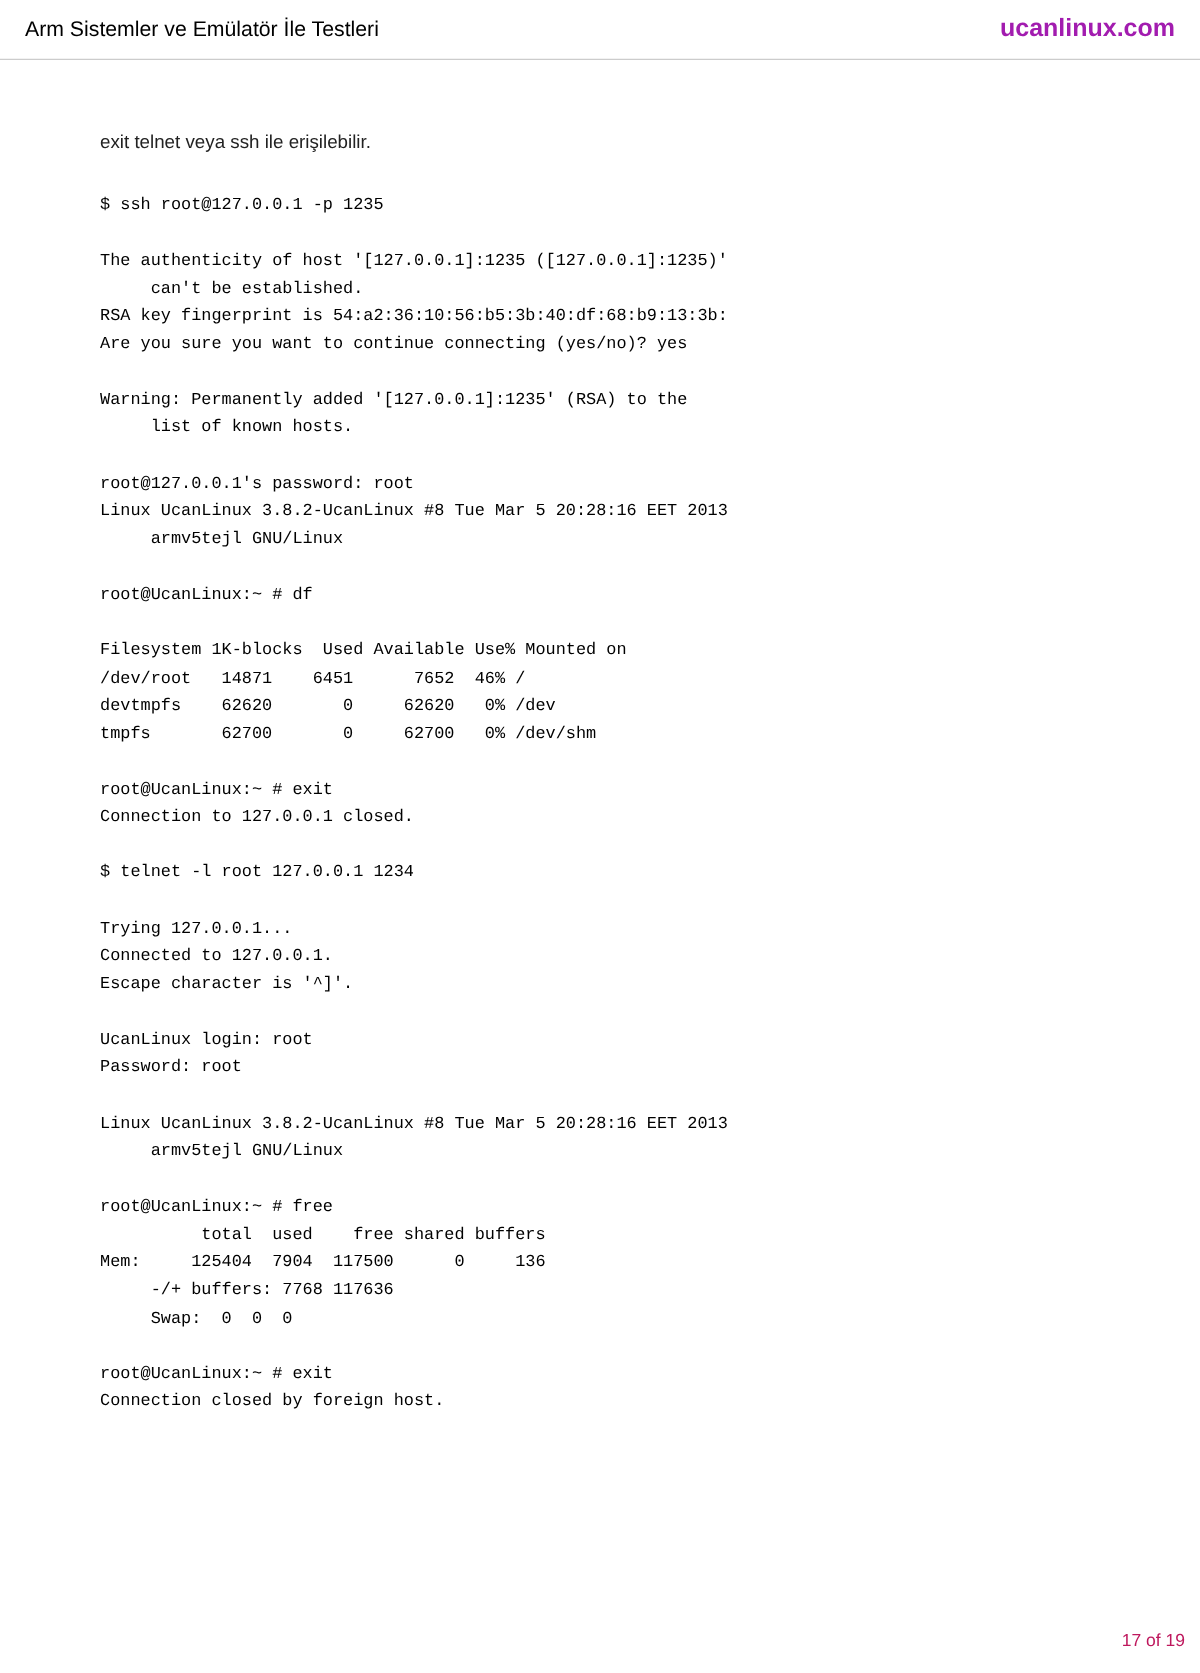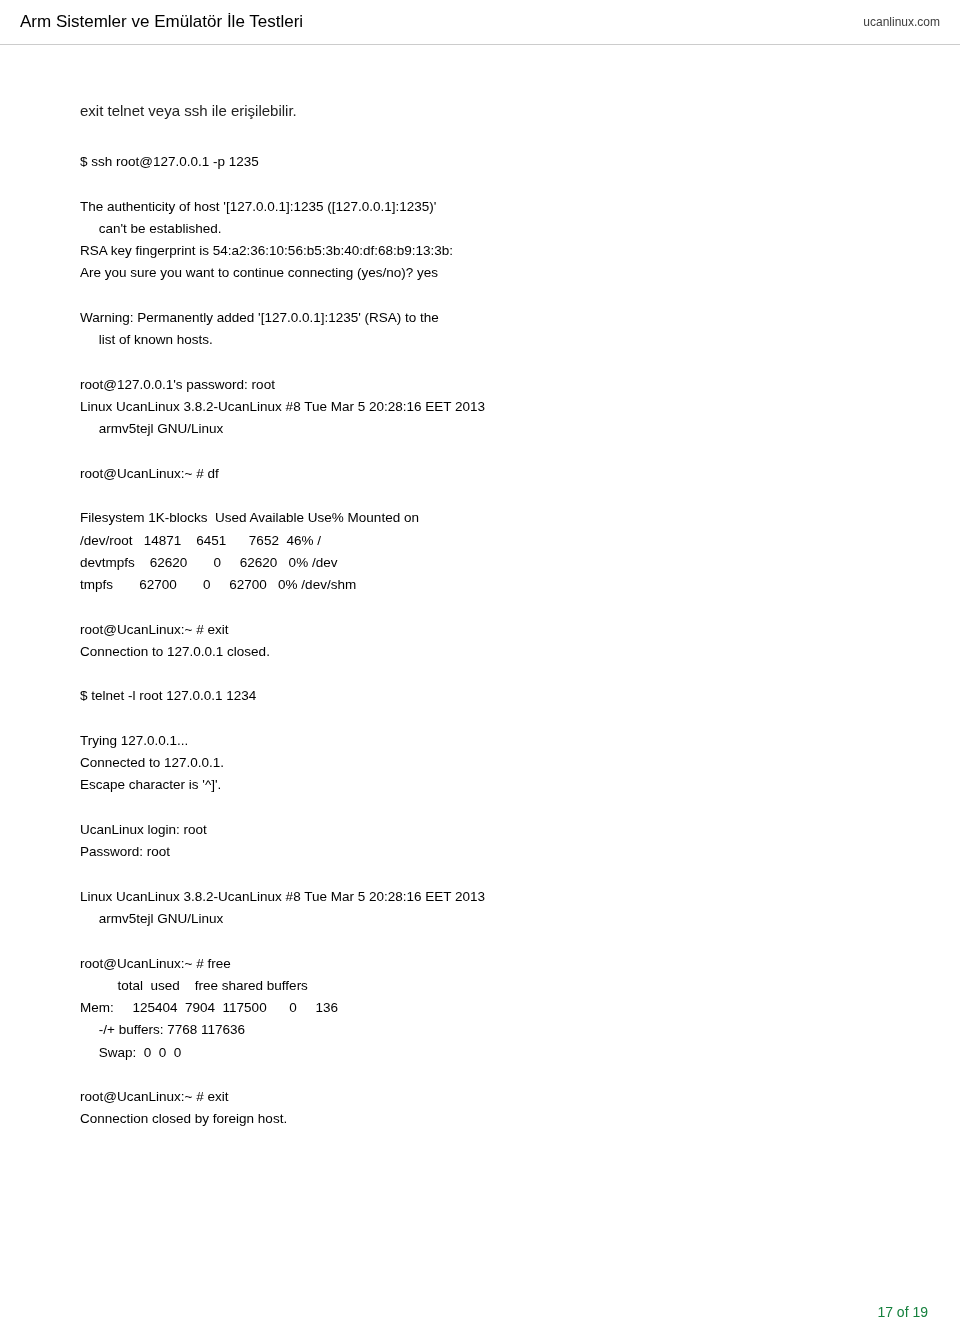--- a/index.html
+++ b/index.html
@@ -27,51 +27,52 @@
       gap: 28px;
     }
 
     .site-title {
       font-size: 17px;
       font-weight: normal;
       color: #000;
     }
 
     .site-url {
-      font-size: 12px;
-      color: #404040;
+      font-size: 20px;
+      color: #a21caf;
+      font-weight: bold;
     }
 
     .page-content {
       padding: 30px 60px 60px 80px;
     }
 
     .intro-text {
       font-size: 15px;
       color: #222;
       line-height: 1.6;
       margin-bottom: 28px;
     }
 
     .code-block {
-      font-family: Liberation Sans, sans-serif;
+      font-family: Liberation Mono, monospace;
       font-size: 13.5px;
       color: #000;
       line-height: 1.65;
       white-space: pre;
       background: #fff;
       margin-bottom: 0;
     }
 
     .page-footer {
       position: absolute;
       bottom: 18px;
-      right: 32px;
+      right: 12px;
       font-size: 14px;
-      color: #15803d;
+      color: #be185d;
     }
   </style>
 </head>
 <body>
 
 <div class="page-header">
   <span class="site-title">Arm Sistemler ve Emülatör İle Testleri</span>
   <span class="site-url">ucanlinux.com</span>
 </div>
 

